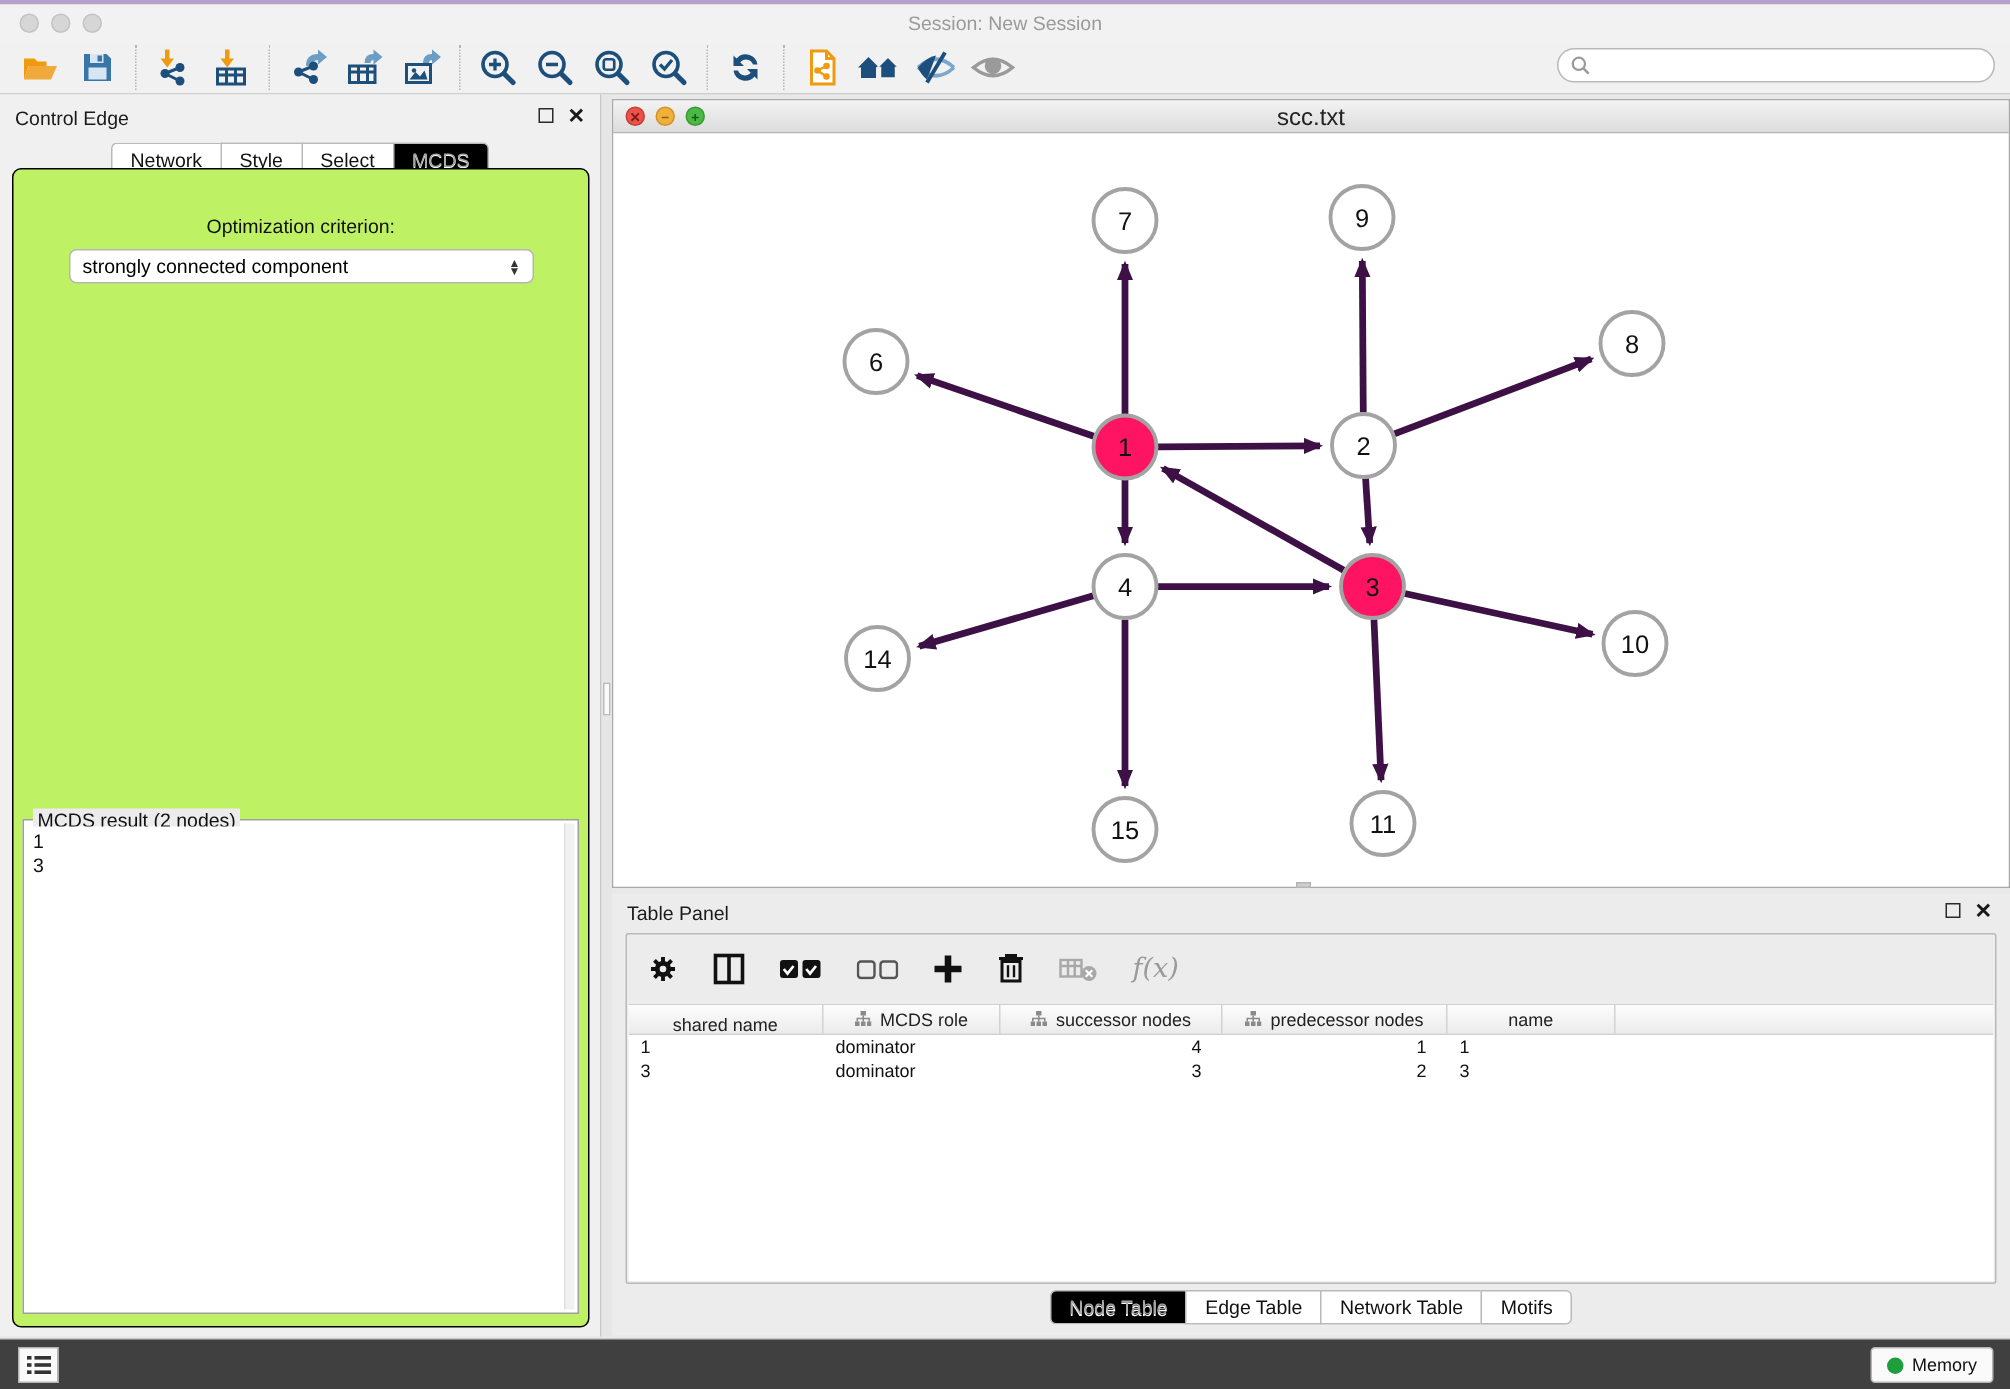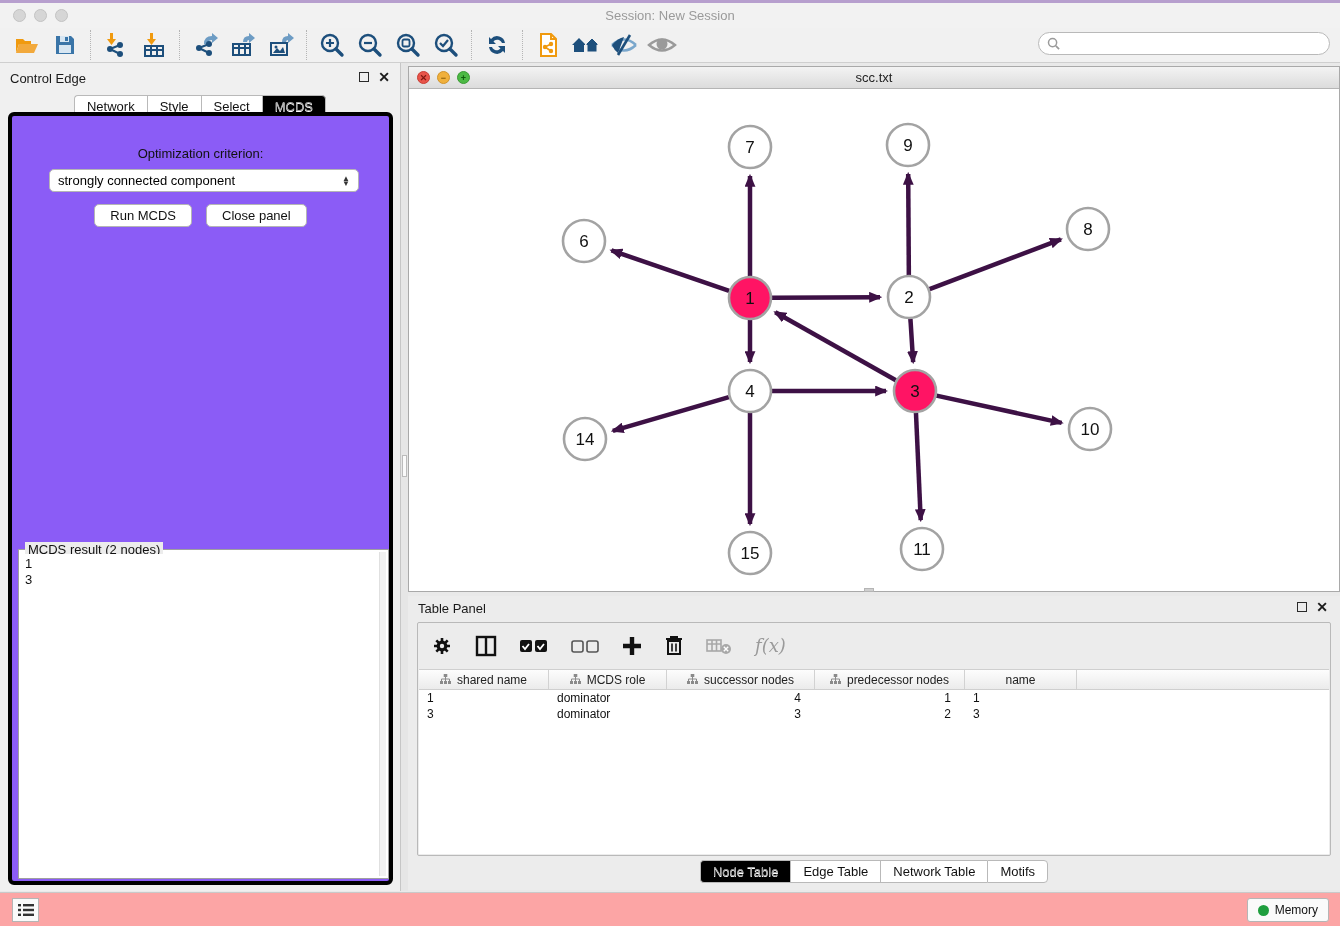--- a/index.html
+++ b/index.html
@@ -25,21 +25,21 @@
   .panel-btns { position:absolute; right:10px; top:9px; display:flex; gap:9px; align-items:center; }
   .float-ic { width:10px; height:10px; border:1.5px solid #2a2a2a; }
   .close-ic { font-size:14px; font-weight:bold; color:#1a1a1a; line-height:10px; }
 
   .cp-tabs { position:absolute; left:0; top:32px; width:100%; display:flex; justify-content:center; }
   .tabbtn { font-size:13px; padding:3px 12px; background:#fff; border:1px solid #b9b9b9; border-right:none; color:#111; }
   .tabbtn:first-child { border-radius:4px 0 0 4px; }
   .tabbtn:last-child { border-radius:0 4px 4px 0; border-right:1px solid #b9b9b9; }
   .tabbtn.selected { background:#000000; color:#a5a5a5; text-shadow:0 1px 0 #fff; }
 
-  .cp-group { position:absolute; left:8px; top:49px; width:385px; height:773px; background:#8b5cf6; border:4px solid #000000; border-radius:6px; }
+  .cp-group { position:absolute; left:8px; top:49px; width:385px; height:773px; background:#bef264; border:1px solid #000000; border-radius:6px; }
   .opt-label { position:absolute; left:0; width:100%; top:30px; text-align:center; font-size:13px; color:#111; }
   .dropdown { position:absolute; left:37px; top:53px; width:310px; height:23px; background:#fff; border:1px solid #b5b5b5; border-radius:5px; display:flex; align-items:center; padding:0 8px; font-size:13px; }
   .dropdown .spin { margin-left:auto; display:flex; flex-direction:column; align-items:center; line-height:5px; font-size:8px; color:#333; }
   .cp-buttons { position:absolute; left:0; top:88px; width:100%; display:flex; justify-content:center; gap:14px; }
   .pushbtn { font-size:13px; background:#fff; border:1px solid #b5b5b5; border-radius:5px; padding:3px 15px; color:#111; }
 
   .fieldset { position:absolute; left:6px; top:433px; width:371px; height:330px; border:1px solid #9f9f9f; background:#fff; }
   .fieldset-legend { position:absolute; left:6px; top:-8px; background:#ececec; padding:0 3px; font-size:13px; color:#111; }
   .result-area { position:absolute; left:2px; top:4px; right:9px; bottom:2px; background:#fff; font-size:13px; color:#111; padding:2px 4px; line-height:16px; }
   .result-scroll { position:absolute; right:2px; top:2px; bottom:2px; width:7px; background:#f1f1f1; border-left:1px solid #e0e0e0; }
@@ -48,42 +48,42 @@
   .splitter .handle { position:absolute; left:1px; top:392px; width:5px; height:22px; background:#fafafa; border:1px solid #bbb; }
 
   
   .net-window { position:absolute; left:408px; top:66px; width:932px; height:526px; background:#fff; border:1px solid #a9a9a9; }
   .net-titlebar { position:absolute; left:0; top:0; right:0; height:22px; background:linear-gradient(#f3f3f3,#dcdcdc); border-bottom:1px solid #b5b5b5; }
   .net-tl { display:flex; gap:7px; margin:4px 0 0 8px; }
   .ntl { width:13px; height:13px; border-radius:50%; font-size:9px; font-weight:bold; display:flex; align-items:center; justify-content:center; }
   .ntl.red { background:#e8544a; border:1px solid #c93d34; color:#7e1710; }
   .ntl.yellow { background:#f0b03c; border:1px solid #d1932a; color:#8a5d08; }
   .ntl.green { background:#4cb944; border:1px solid #3a9a34; color:#0f5c0c; }
-  .net-title { position:absolute; top:3px; left:0; right:0; text-align:center; font-size:13px; color:#222; }
+  .net-title { position:absolute; top:3px; left:0; right:0; text-align:center; font-size:16px; color:#222; }
   .net-canvas { position:absolute; left:0; top:22px; width:930px; height:502px; background:#fff; }
   .net-resize { position:absolute; left:455px; bottom:-1px; width:10px; height:4px; background:#cfcfcf; border:1px solid #b5b5b5; }
 
   
   .table-panel { position:absolute; left:408px; top:596px; width:932px; height:294px; background:#ececec; }
   .tp-head { position:absolute; left:10px; top:5px; font-size:13px; color:#1a1a1a; }
   .tp-btns { position:absolute; right:12px; top:6px; display:flex; gap:9px; align-items:center; }
   .tp-container { position:absolute; left:9px; top:26px; width:914px; height:234px; border:1px solid #b9b9b9; background:#ececec; border-radius:2px; }
   .tp-toolbar { position:absolute; left:0; top:0; right:0; height:45px; display:flex; align-items:center; padding-left:14px; gap:23px; }
   .tp-toolbar .fx { font-family:"DejaVu Serif", serif; font-style:italic; font-size:18px; color:#9a9a9a; }
   .tp-table { position:absolute; left:1px; top:46px; right:1px; bottom:1px; background:#fff; overflow:hidden; }
   .tbl-header { display:flex; height:21px; background:linear-gradient(#fdfdfd,#ebebeb); border-top:1px solid #cfcfcf; border-bottom:1px solid #cfcfcf; }
   .th { display:flex; align-items:center; justify-content:center; gap:6px; font-size:12px; color:#222; border-right:1px solid #d2d2d2; height:100%; }
   .tbl-row { display:flex; height:16px; font-size:12px; color:#111; }
   .td { padding:0 8px; height:100%; display:flex; align-items:center; }
   .td.right { justify-content:flex-end; padding-right:14px; }
 
   .tp-tabs { position:absolute; left:0; bottom:7px; width:100%; display:flex; justify-content:center; }
 
   
-  .status-bar { position:absolute; left:0; top:892px; width:1340px; height:34px; background:#fca5a5; border-top:1px solid #c9c9c9; }
+  .status-bar { position:absolute; left:0; top:892px; width:1340px; height:34px; background:#404040; border-top:1px solid #c9c9c9; }
   .sb-left { position:absolute; left:12px; top:5px; width:27px; height:24px; background:#fafafa; border:1px solid #b5b5b5; display:flex; align-items:center; justify-content:center; }
   .sb-right { position:absolute; right:11px; top:5px; height:24px; background:#fafafa; border:1px solid #b5b5b5; border-radius:3px; display:flex; align-items:center; gap:6px; padding:0 10px; font-size:12px; color:#111; }
   .mem-dot { width:11px; height:11px; border-radius:50%; background:#1f9e3e; }
 </style>
 </head>
 <body>
 
 <div class="app">
 
   <div class="top-strip"></div>
@@ -247,24 +247,20 @@
         <button class="tabbtn selected">MCDS</button>
       </div>
     <div class="cp-group">
       <div class="opt-label">Optimization criterion:</div>
       <div class="dropdown">
         <span>strongly connected component</span>
         <span class="spin">
             <span>▲</span>
             <span>▼</span>
           </span>
-      </div>
-      <div class="cp-buttons">
-        <button class="pushbtn">Run MCDS</button>
-        <button class="pushbtn">Close panel</button>
       </div>
       <div class="fieldset">
         <div class="fieldset-legend">MCDS result (2 nodes)</div>
         <div class="result-area" id="result-lines">
             <div>1</div>
             <div>3</div>
           </div>
         <div class="result-scroll"></div>
       </div>
     </div>
@@ -375,21 +371,21 @@
               <rect x="1" y="3" width="14" height="11"></rect>
               <path d="M1 7 h14 M6 3 v11 M10.5 3 v11"></path>
             </g>
             <circle cx="20" cy="12" r="5" fill="#a8a8a8"></circle>
             <path d="M17.8 9.8 l4.4 4.4 M22.2 9.8 l-4.4 4.4" stroke="#fff" stroke-width="1.4"></path>
           </svg>
         <span class="fx">f(x)</span>
       </div>
       <div class="tp-table">
         <div class="tbl-header" id="tbl-header">
-            <div class="th" style="width: 130px;">
+            <div class="th" style="width: 130px; flex-direction: column;">
               <svg width="11" height="11" viewBox="0 0 11 11">
                 <g fill="#8a8a8a">
                   <rect x="3.7" y="0" width="3.6" height="3"></rect>
                   <rect x="0" y="7" width="3" height="3"></rect>
                   <rect x="4" y="7" width="3" height="3"></rect>
                   <rect x="8" y="7" width="3" height="3"></rect>
                 </g>
                 <path d="M5.5 3 v2 M1.5 7 v-2 h8 v2 M5.5 5 v2" stroke="#8a8a8a" fill="none" stroke-width="1"></path>
               </svg>
               <span>shared name</span>

